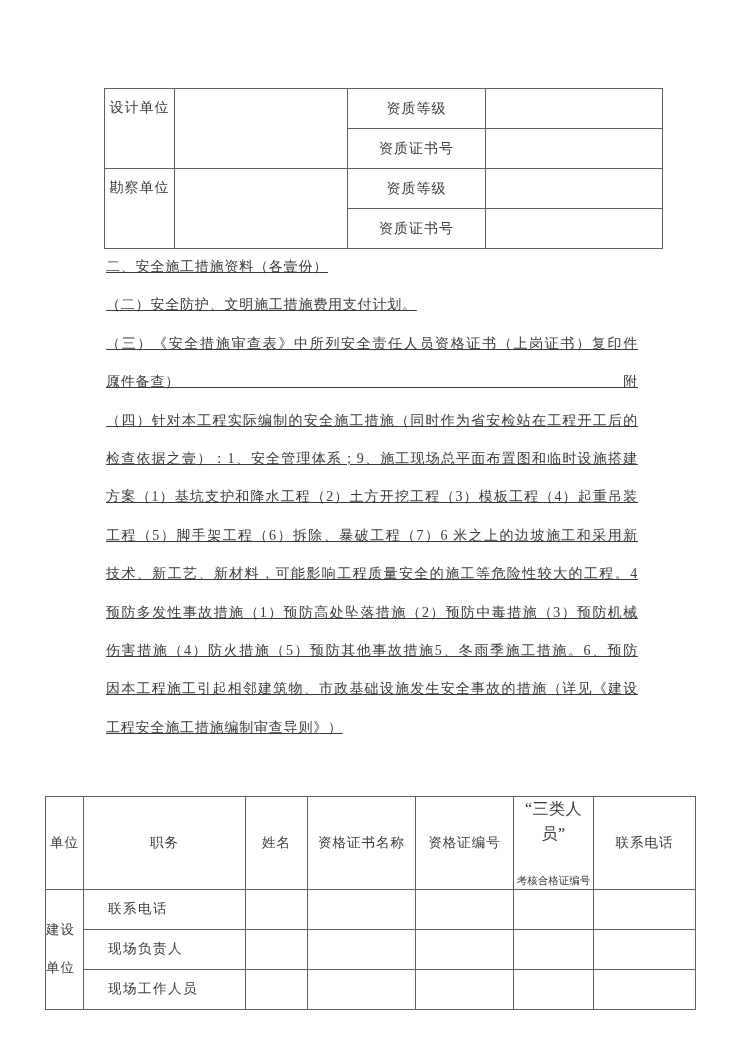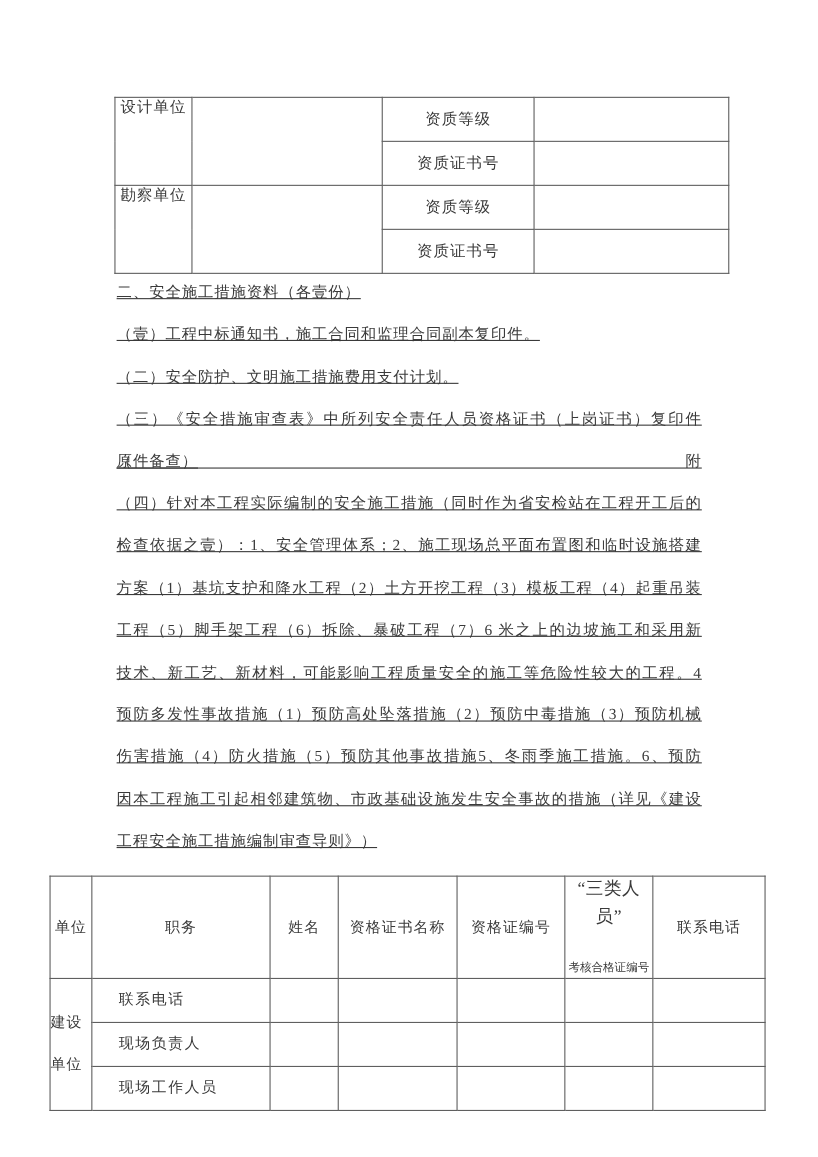--- a/index.html
+++ b/index.html
@@ -23,20 +23,21 @@
     border: 1.6px solid #5f5f5f;
     overflow: hidden;
   }
 
   
   .top-table { left: 104px; top: 88px; width: 558px; font-size: 14px; }
   .top-table tr { height: 40px; }
   .top-table .label-cell {
     text-align: center;
     vertical-align: top;
+    padding-top: 10px;
     letter-spacing: 1px;
   }
   .top-table .field-cell {
     text-align: center;
     vertical-align: middle;
     letter-spacing: 1px;
   }
   .value-cell { background: #ffffff; }
 
   
@@ -114,26 +115,25 @@
       </tr>
       <tr>
         <td class="field-cell">资质证书号</td>
         <td class="value-cell"></td>
       </tr>
     </tbody>
   </table>
 
   <div class="body-text">
     <div class="line">二、安全施工措施资料（各壹份）</div>
-    <div class="line">（壹）工程中标通知书，施工合同和监理合同副本复印件。</div>
     <div class="line">（二）安全防护、文明施工措施费用支付计划。</div>
     <div class="line just">（三）《安全措施审查表》中所列安全责任人员资格证书（上岗证书）复印件（附</div>
     <div class="line">原件备查）</div>
     <div class="line just">（四）针对本工程实际编制的安全施工措施（同时作为省安检站在工程开工后的</div>
-    <div class="line just">检查依据之壹）：1、安全管理体系；2、施工现场总平面布置图和临时设施搭建</div>
+    <div class="line just">检查依据之壹）：1、安全管理体系；9、施工现场总平面布置图和临时设施搭建</div>
     <div class="line just">方案（1）基坑支护和降水工程（2）土方开挖工程（3）模板工程（4）起重吊装</div>
     <div class="line just">工程（5）脚手架工程（6）拆除、暴破工程（7）6 米之上的边坡施工和采用新</div>
     <div class="line just">技术、新工艺、新材料，可能影响工程质量安全的施工等危险性较大的工程。4</div>
     <div class="line just">预防多发性事故措施（1）预防高处坠落措施（2）预防中毒措施（3）预防机械</div>
     <div class="line just">伤害措施（4）防火措施（5）预防其他事故措施5、冬雨季施工措施。6、预防</div>
     <div class="line just">因本工程施工引起相邻建筑物、市政基础设施发生安全事故的措施（详见《建设</div>
     <div class="line">工程安全施工措施编制审查导则》）</div>
   </div>
 
   <table class="tbl bottom-table">

